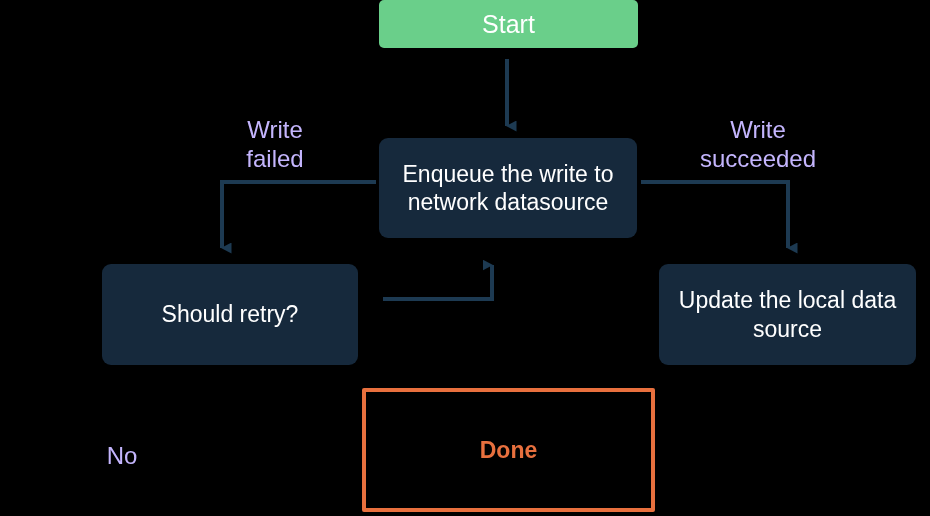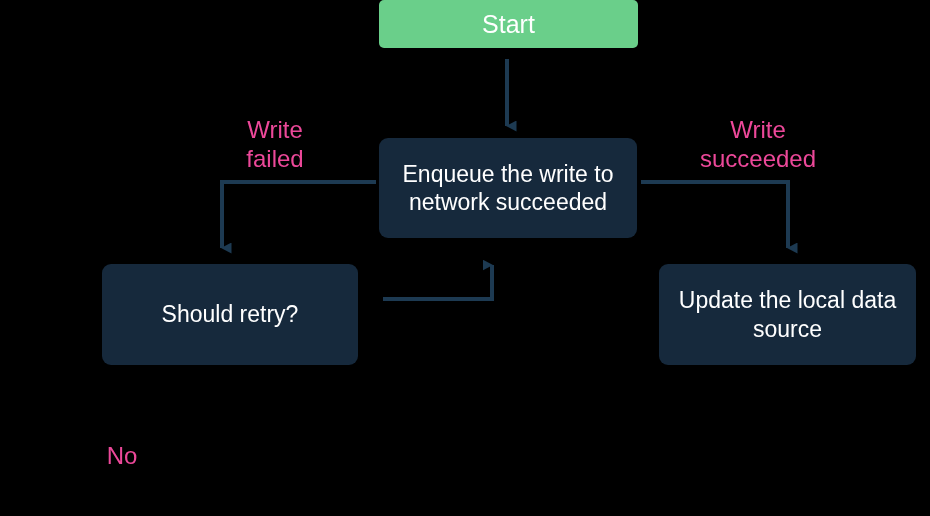--- a/index.html
+++ b/index.html
@@ -76,21 +76,21 @@
     height: 124px;
     background: transparent;
     border: 4px solid #E8703E;
     border-radius: 2px;
     color: #E8703E;
     font-size: 23px;
     font-weight: bold;
   }
   .edge-label {
     position: absolute;
-    color: #ec4899;
+    color: #c4b5fd;
     text-align: center;
     line-height: 1.22;
     white-space: pre-line;
   }
   .label-write-failed {
     left: 190px;
     top: 115px;
     width: 170px;
     font-size: 24px;
   }
@@ -150,26 +150,27 @@
       <path d="M641,182 L788,182 L788,248" stroke="#1D3A52" stroke-width="4" fill="none" marker-end="url(#arrowDown)"></path>
     </g>
 
     <g>
       <path d="M383,299 L492,299 L492,265" stroke="#1D3A52" stroke-width="4" fill="none" marker-end="url(#arrowUp)"></path>
     </g>
   </svg>
 
   <div class="node node-start">Start</div>
 
-  <div class="node node-enqueue">Enqueue the write to network succeeded</div>
+  <div class="node node-enqueue">Enqueue the write to network datasource</div>
 
   <div class="node node-retry">Should retry?</div>
 
   <div class="node node-update">Update the local data source</div>
 
+  <div class="node node-done">Done</div>
 
   <div class="edge-label label-write-failed">Write
 failed</div>
 
   <div class="edge-label label-write-succeeded">Write
 succeeded</div>
 
 
   <div class="edge-label label-no">No</div>
 

